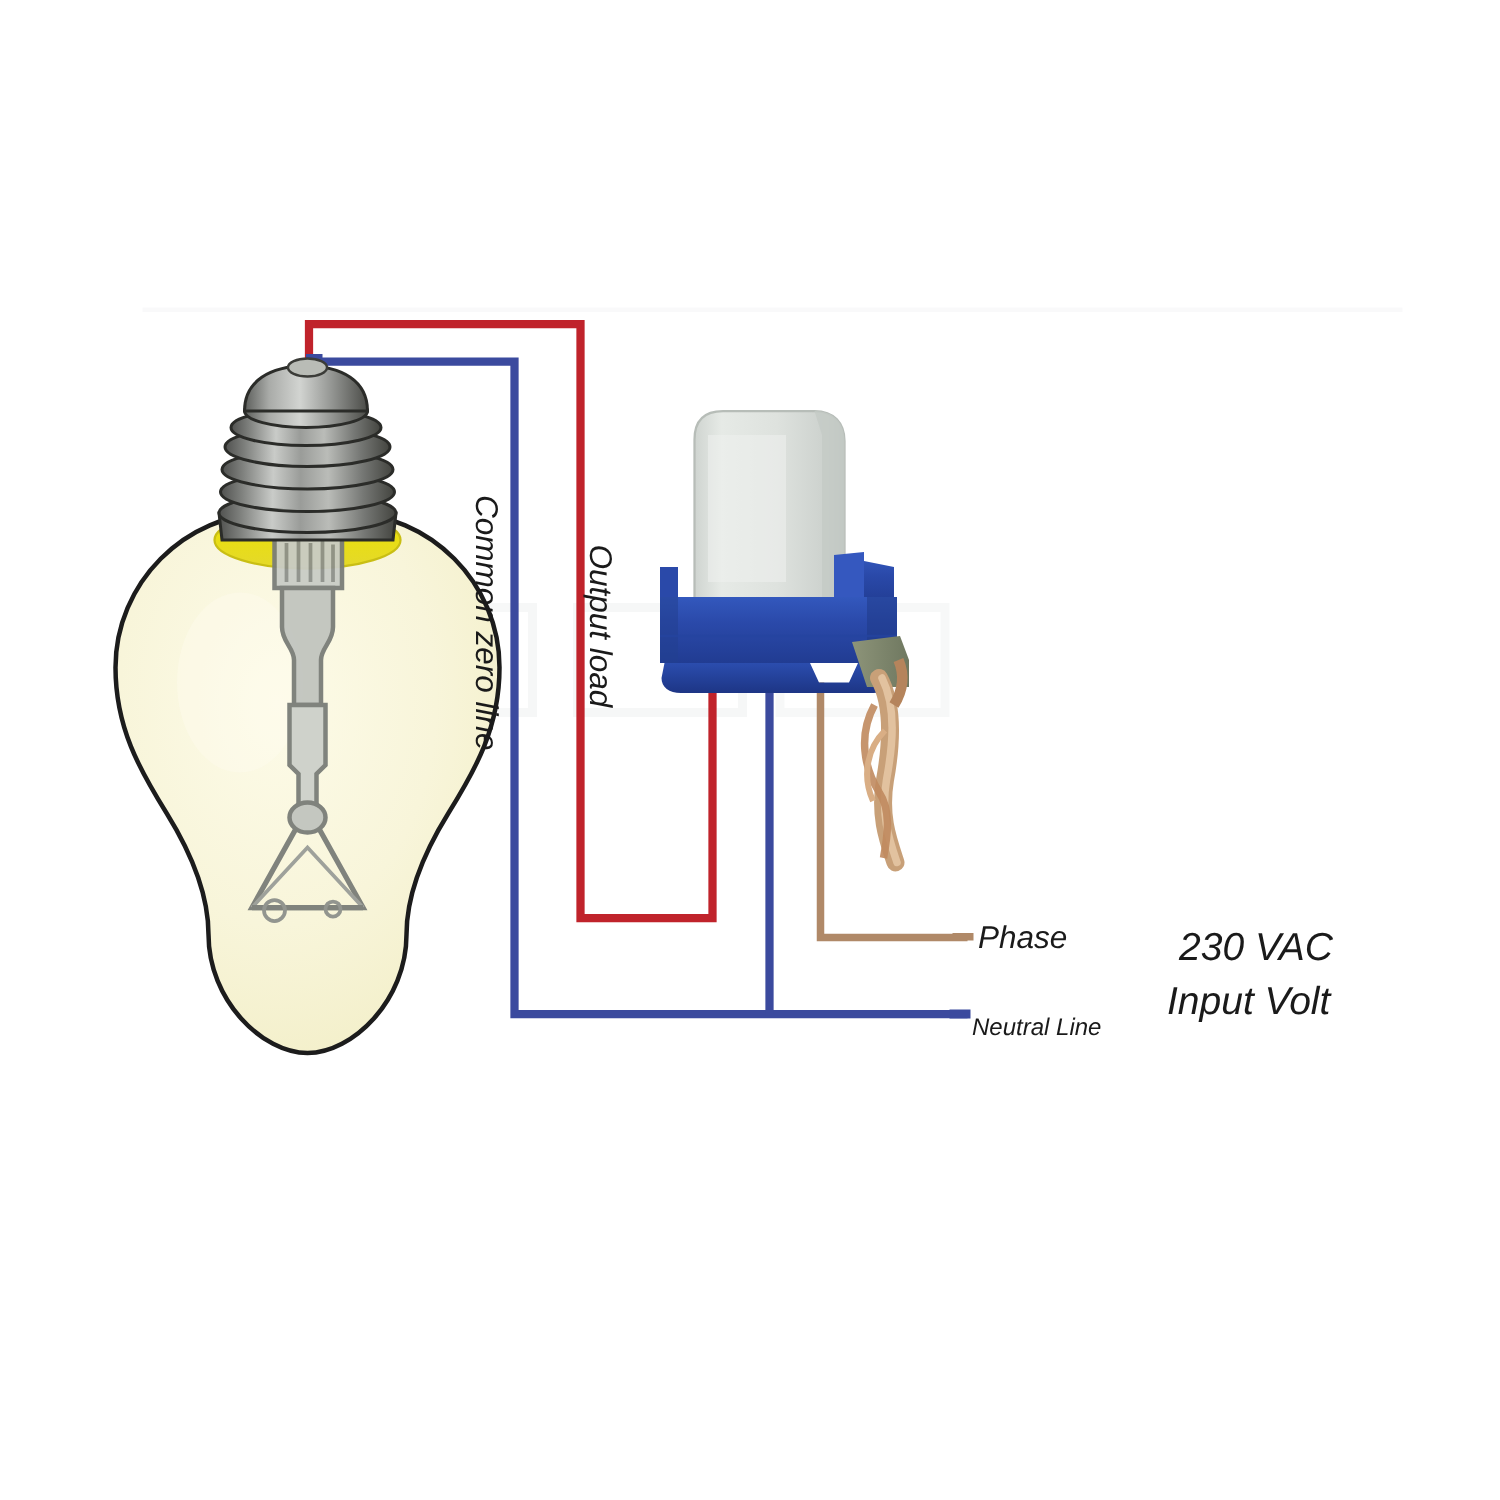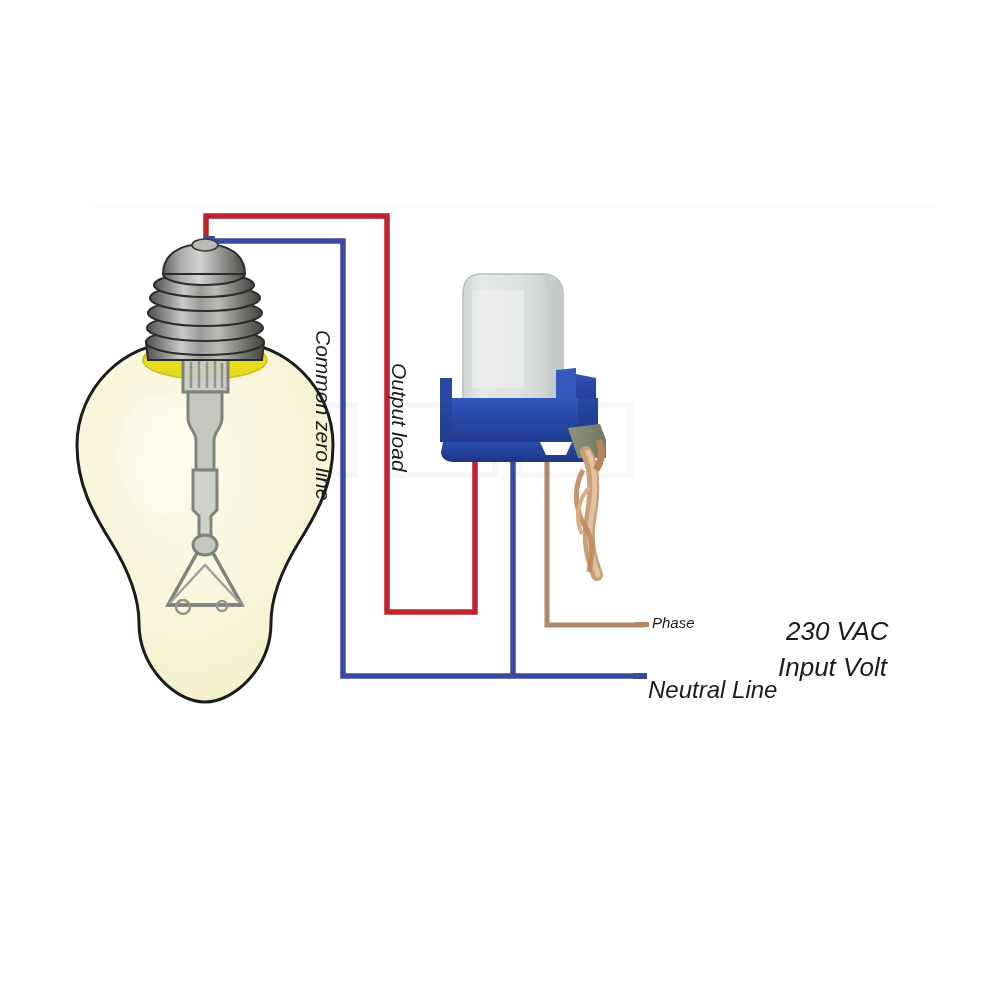--- a/index.html
+++ b/index.html
@@ -41,26 +41,26 @@
   }
   #label-output-load {
     left: 410px;
     top: 363px;
     font-size: 21px;
     transform: rotate(90deg);
   }
   #label-phase {
     left: 652px;
     top: 615px;
-    font-size: 15px;
+    font-size: 21px;
   }
   #label-neutral {
     left: 648px;
     top: 678px;
-    font-size: 24px;
+    font-size: 16px;
   }
   #label-volt-1 {
     left: 786px;
     top: 618px;
     font-size: 26px;
   }
   #label-volt-2 {
     left: 778px;
     top: 654px;
     font-size: 26px;

